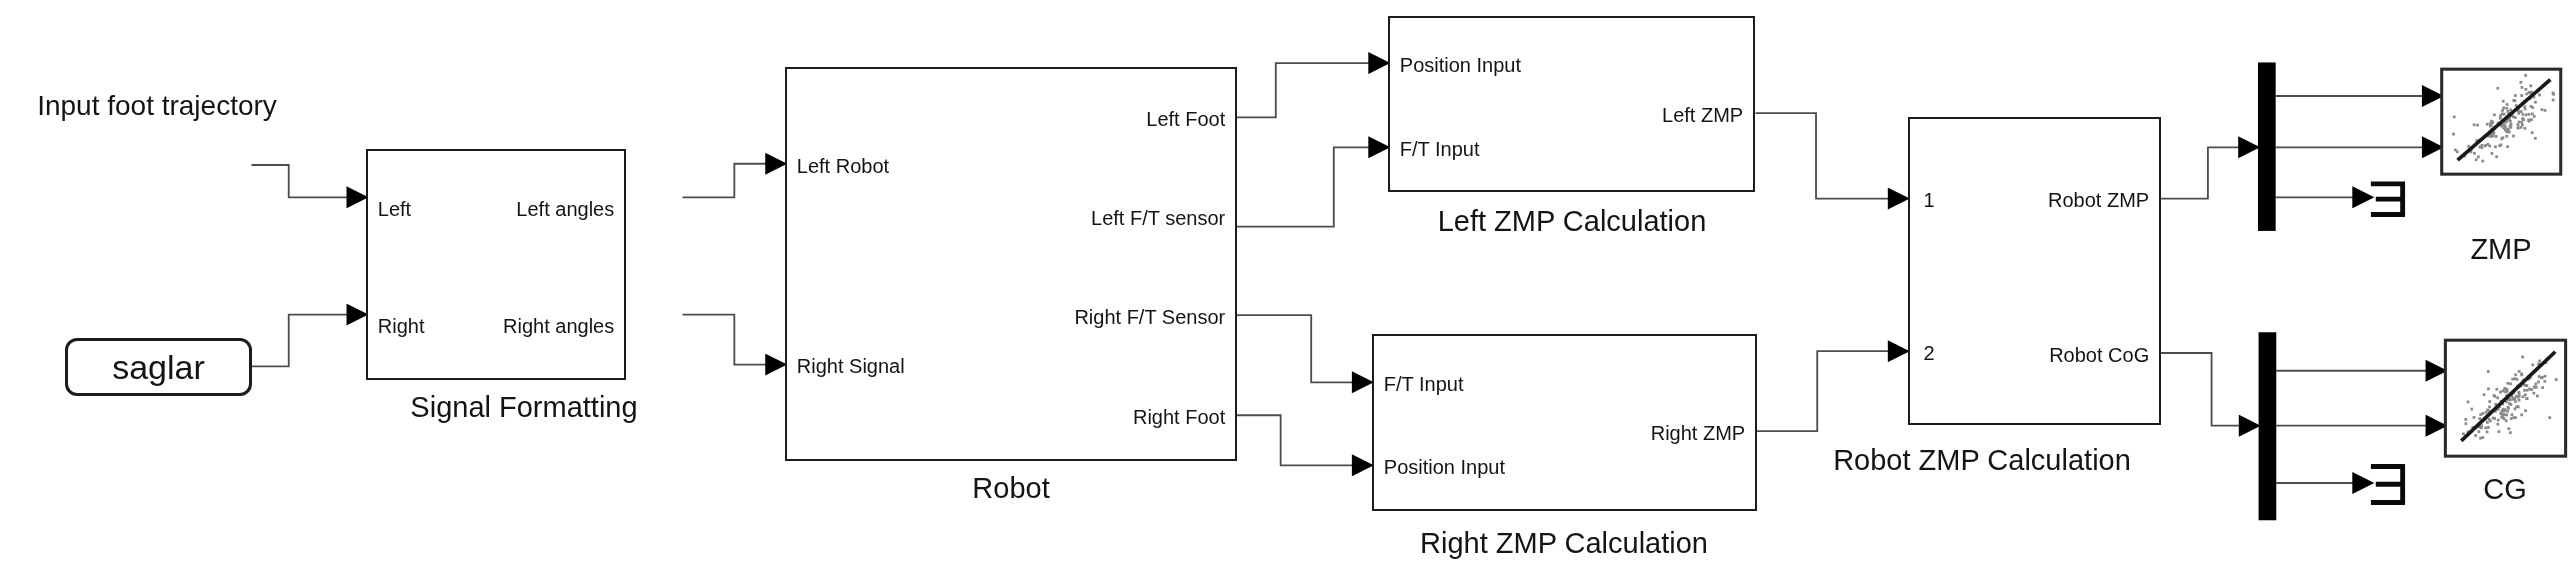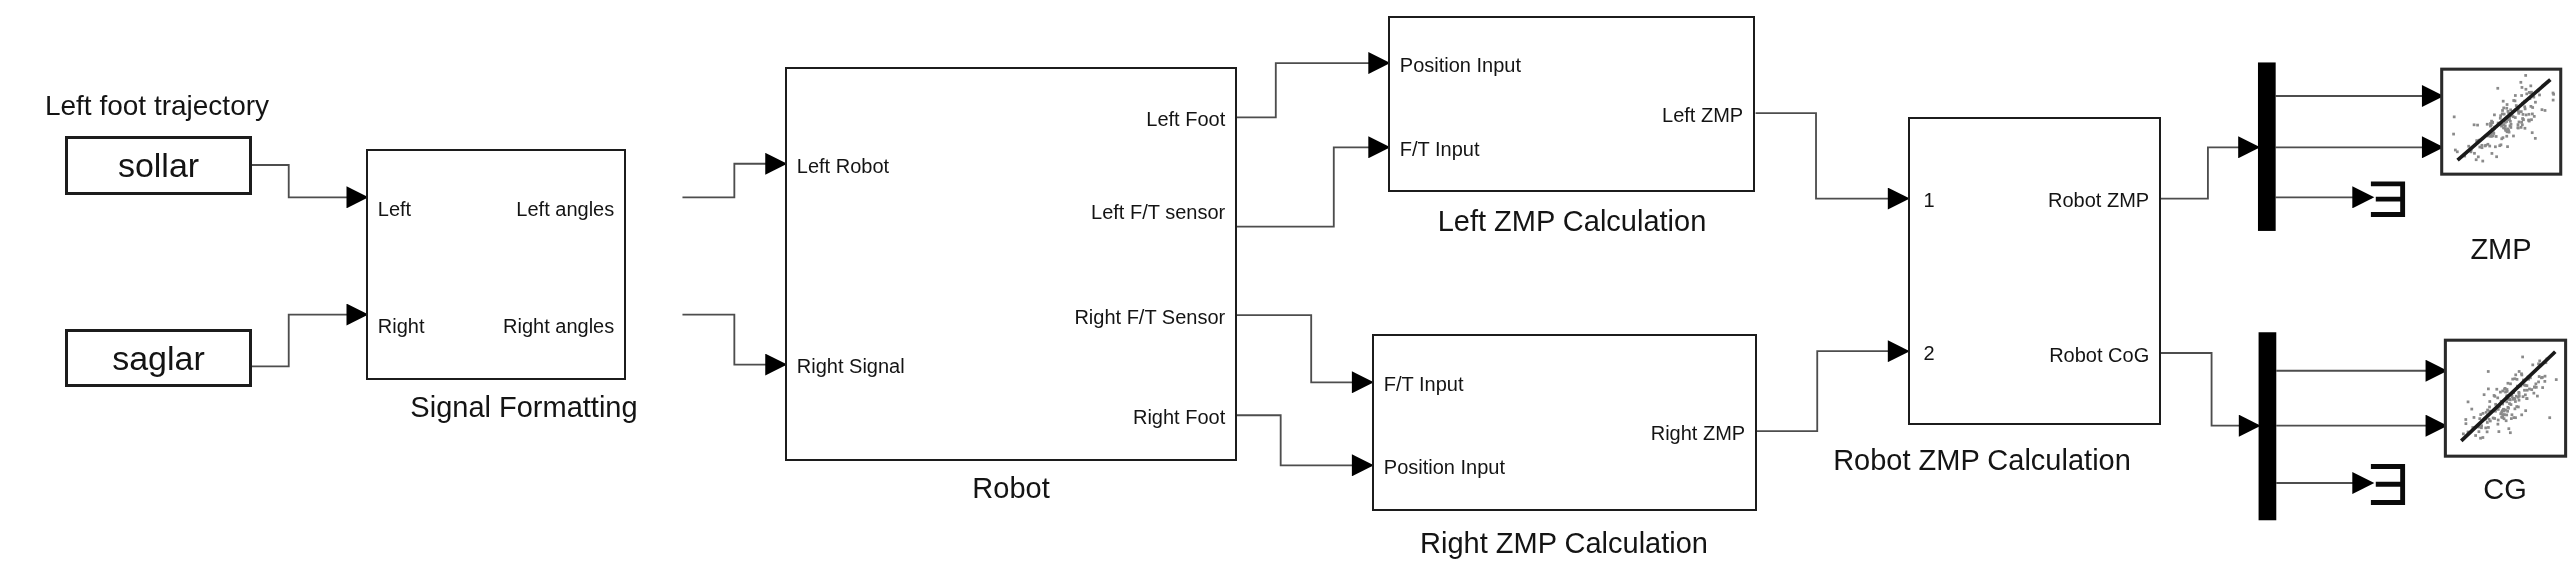--- a/index.html
+++ b/index.html
@@ -381,42 +381,39 @@
           <rect x="4099.9" y="683.4" width="4.5" height="4.5" fill="#8a8a8a"></rect>
           <rect x="4103.3" y="686.7" width="4.5" height="4.5" fill="#8a8a8a"></rect>
           <rect x="4096.0" y="672.5" width="4.5" height="4.5" fill="#8a8a8a"></rect>
           <rect x="4185.4" y="619.3" width="4.5" height="4.5" fill="#8a8a8a"></rect>
           <rect x="4141.5" y="634.7" width="4.5" height="4.5" fill="#8a8a8a"></rect>
         </g>
       <line x1="4032" y1="722" x2="4186" y2="576" stroke="#1a1a1a" stroke-width="6"></line>
     </g>
   </svg>
 
-  <div class="annotation" style="left:19.5px;top:89px;width:275px;">Left foot trajectory</div>
-
-  <div class="srcblock" style="left:65px;top:136px;width:187px;height:59px;">
-    <span>sollar</span>
-  </div>
-  <div class="srcblock" style="left:65px;top:329px;width:187px;height:58px;">
+  <div class="annotation" style="left:19.5px;top:89px;width:275px;">Input foot trajectory</div>
+
+  <div class="srcblock" style="left:65px;top:338px;width:187px;height:58px;border-radius:12px;">
     <span>saglar</span>
   </div>
 
   <div class="block" style="left:366px;top:149px;width:260px;height:231px;">
     <span class="port in" style="top:42px">Left</span>
     <span class="port in" style="top:159px">Right</span>
     <span class="port out" style="top:42px">Left angles</span>
     <span class="port out" style="top:159px">Right angles</span>
   </div>
   <div class="sublabel" style="left:524px;top:391px;">Signal Formatting</div>
 
   <div class="block" style="left:785px;top:67px;width:452px;height:394px;">
     <span class="port in" style="top:81px">Left Robot</span>
     <span class="port in" style="top:281px">Right Signal</span>
     <span class="port out" style="top:34px">Left Foot</span>
-    <span class="port out" style="top:127px">Left F/T sensor</span>
+    <span class="port out" style="top:133px">Left F/T sensor</span>
     <span class="port out" style="top:232px">Right F/T Sensor</span>
     <span class="port out" style="top:332px">Right Foot</span>
   </div>
   <div class="sublabel" style="left:1011px;top:472px;">Robot</div>
 
   <div class="block" style="left:1388px;top:16px;width:367px;height:176px;">
     <span class="port in" style="top:31px">Position Input</span>
     <span class="port in" style="top:115px">F/T Input</span>
     <span class="port out" style="top:81px">Left ZMP</span>
   </div>

